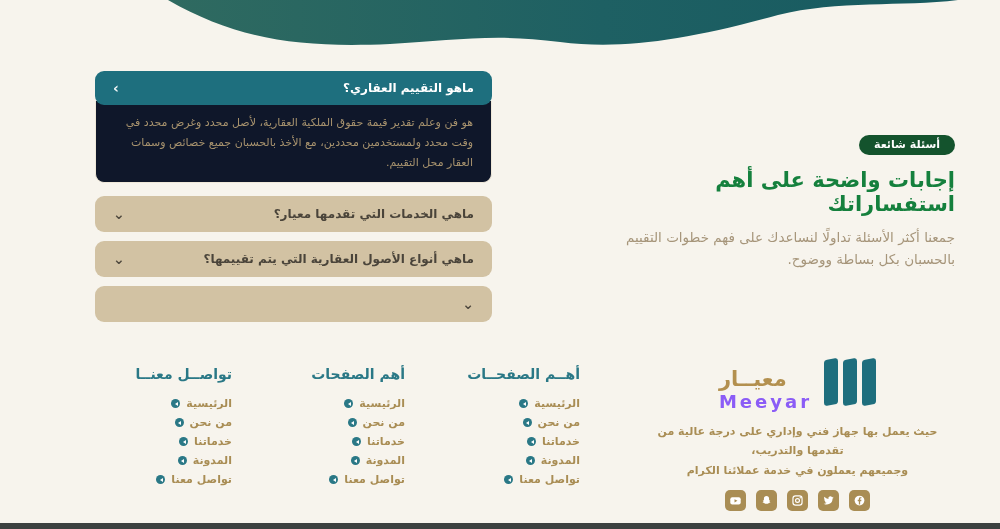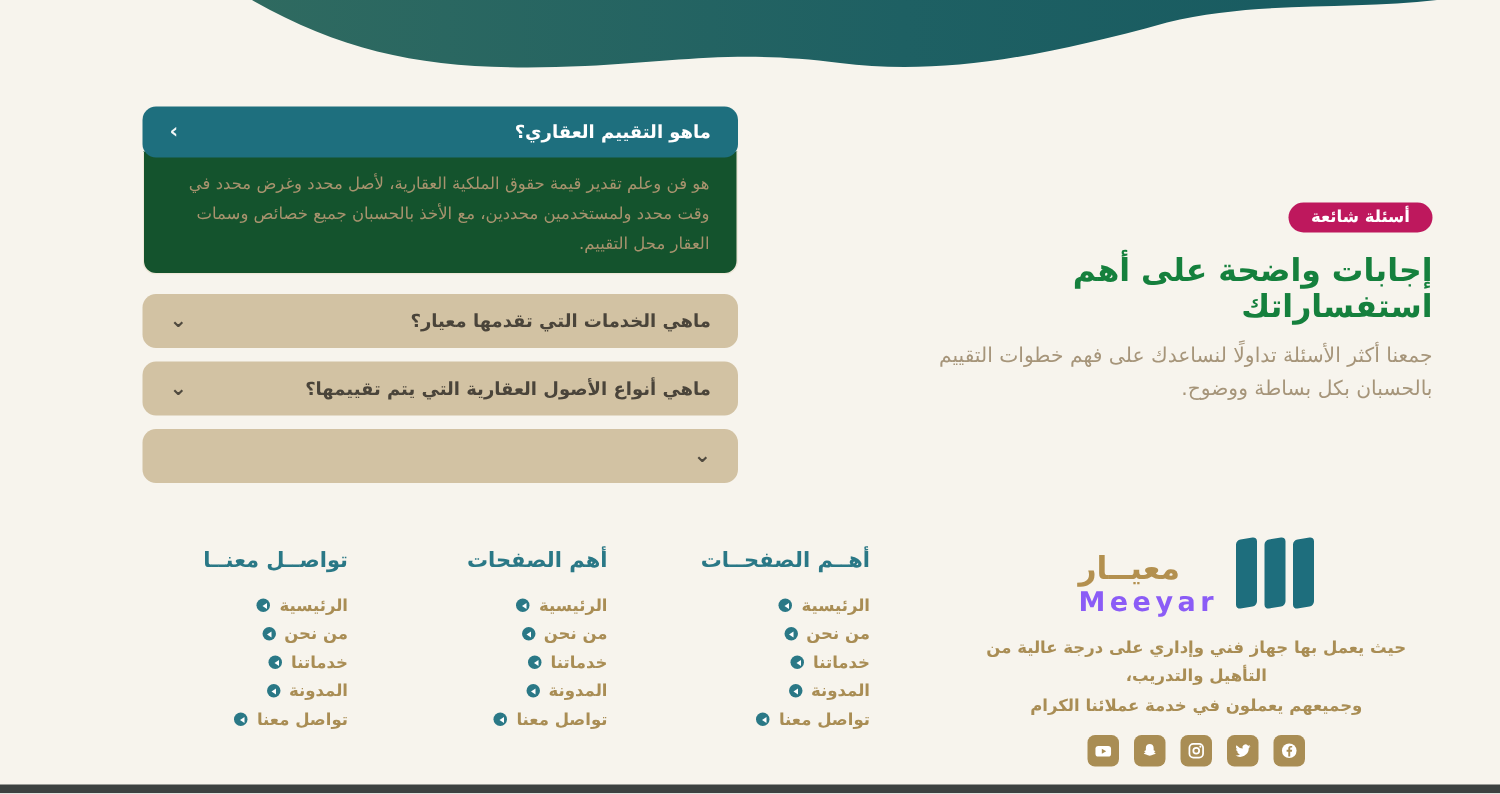--- a/index.html
+++ b/index.html
@@ -18,31 +18,31 @@
   .acc-header {
     display:flex; align-items:center; justify-content:space-between;
     height:34px; padding:0 18px; border-radius:9px;
     font-size:12px; font-weight:bold; cursor:pointer;
   }
   .acc-open { background:#1e6f7e; color:#ffffff; position:relative; z-index:2; }
   .acc-closed { background:#d2c2a3; color:#4a443a; height:36px; margin-top:9px; }
   .acc-chev { font-size:14px; line-height:1; opacity:.95; }
   .acc-chev-open { font-weight:bold; }
   .acc-answer {
-    background:#14532d; border:1px solid #efe8d9; border-top:none;
+    background:#0f172a; border:1px solid #efe8d9; border-top:none;
     border-radius:0 0 9px 9px; margin-top:-4px; padding:12px 18px 10px;
     font-size:11px; line-height:1.8; color:#a8936e; text-align:right;
     position:relative; z-index:1;
   }
   .acc-gap { margin-top:13px !important; }
 
   
   .faq-intro { position:absolute; right:45px; top:133px; width:372px; text-align:right; }
   .faq-badge {
-    display:inline-block; background:#be185d; color:#fff; font-size:11px;
+    display:inline-block; background:#14532d; color:#fff; font-size:11px;
     padding:3px 15px 4px; border-radius:12px; font-weight:bold;
   }
   .faq-title { color:#15803d; font-size:21px; font-weight:bold; margin:13px 0 10px; }
   .faq-desc { color:#a6957a; font-size:13.5px; line-height:1.65; }
 
   
   .fcol { position:absolute; top:366px; width:140px; text-align:right; }
   .fcol-a { left:440px; } .fcol-b { left:265px; } .fcol-c { left:92px; }
   .fcol-heading { color:#2a7886; font-size:14px; font-weight:bold; margin-bottom:12px; }
   .flink {
@@ -237,21 +237,21 @@
         <div class="logo-bar"></div>
         <div class="logo-bar"></div>
         <div class="logo-bar"></div>
       </div>
       <div class="logo-text">
         <div class="logo-ar">معيــار</div>
         <div class="logo-en">Meeyar</div>
       </div>
     </div>
     <div class="brand-desc">
-      <div>حيث يعمل بها جهاز فني وإداري على درجة عالية من التأهيل والتدريب،</div>
+      <div>حيث يعمل بها جهاز فني وإداري على درجة عالية من تقدمها والتدريب،</div>
       <div>وجميعهم يعملون في خدمة عملائنا الكرام</div>
     </div>
     <div class="social-row">
       <a class="social-btn" title="youtube">
         <svg width="13" height="13" viewBox="0 0 20 20">
             <rect x="2" y="5" width="16" height="11" rx="3" fill="#fff"></rect>
             <path d="M8.5 8 l4.5 2.5 -4.5 2.5 z" fill="#a98d54"></path>
           </svg>
       </a>
       <a class="social-btn" title="snapchat">

